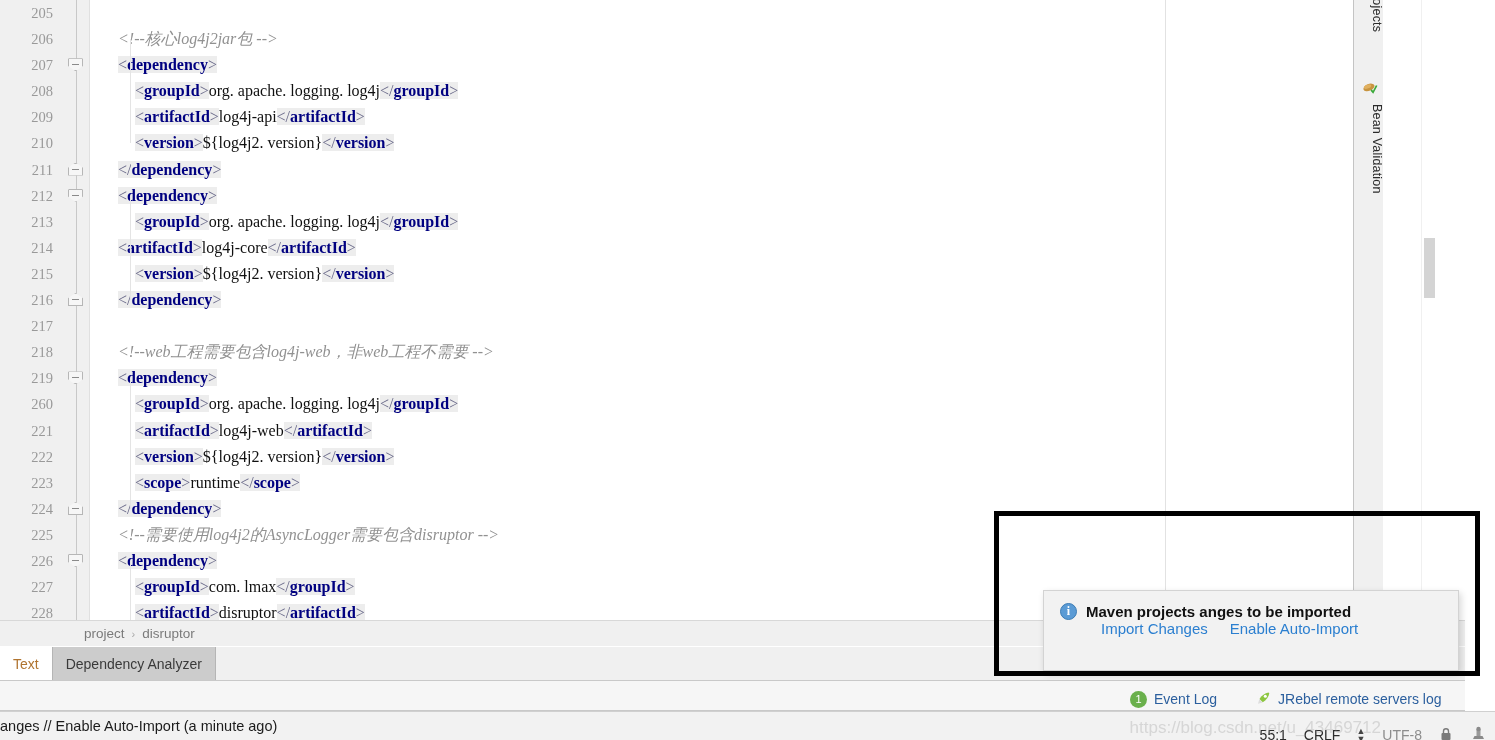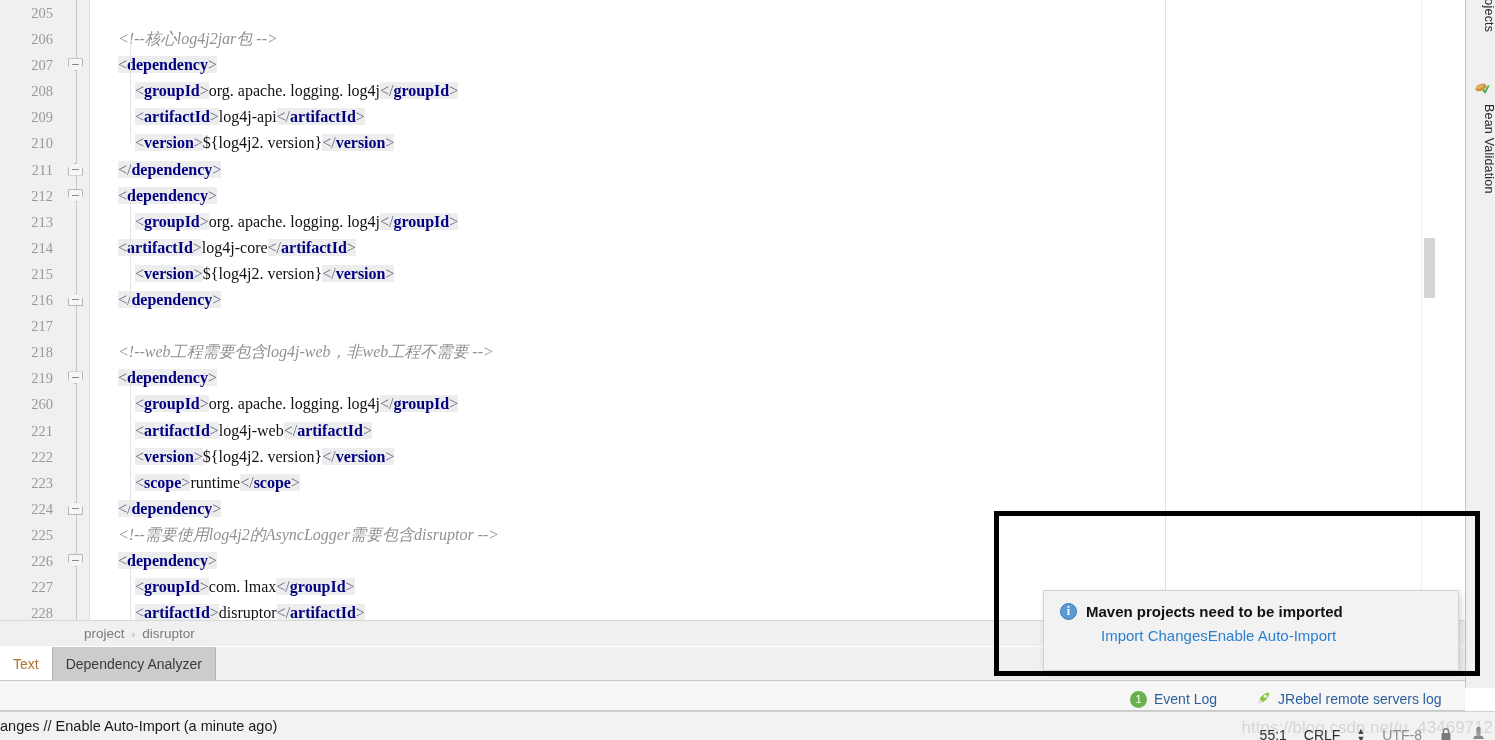--- a/index.html
+++ b/index.html
@@ -2,21 +2,21 @@
 <html><head>
 <meta charset="utf-8">
 <style>
   * { box-sizing: border-box; margin: 0; padding: 0; }
   html, body {
     width: 1495px; height: 740px;
     background: #ffffff;
     font-family: "Liberation Sans", sans-serif;
     overflow: hidden;
   }
-  #app { position: relative; width: 1495px; height: 740px; }
+  #app { position: relative; width: 1383px; height: 740px; }
 
   
   .editor-wrap {
     position: absolute; left: 0; top: 0; width: 1465px; height: 620px;
     background: #ffffff; display: flex;
   }
   .gutter {
     width: 62px; height: 620px; background: #f0f0f0;
     border-right: 0px solid #e8e8e8; position: relative; flex: 0 0 62px;
   }
@@ -182,21 +182,21 @@
     width: 17px; height: 17px; border-radius: 50%;
     background: #5b9bd5; border: 1px solid #3c7cb5;
     color: #ffffff; font-size: 12px; font-weight: bold;
     display: flex; align-items: center; justify-content: center;
     font-family: "Liberation Serif", serif;
   }
   .notif-title {
     font-size: 15px; font-weight: bold; color: #111111;
   }
   .notif-links {
-    display: flex; padding-left: 41px; margin-top: 7px; align-items: center;
+    display: flex; gap: 22px; padding-left: 41px; margin-top: 0; align-items: center;
   }
   .notif-link { font-size: 15px; color: #2b7fd0; cursor: pointer; }
 
   
   .watermark {
     position: absolute; right: 2px; bottom: 2px;
     font-size: 17px; color: rgba(150,150,150,.30);
     white-space: nowrap; z-index: 5; pointer-events: none;
     font-family: "Liberation Sans", sans-serif;
   }
@@ -337,21 +337,21 @@
         <circle cx="8.5" cy="3" r="2.2" fill="#8a8a8a"></circle>
       </svg>
     </div>
   </div>
 
   <div class="watermark">https://blog.csdn.net/u_43469712</div>
 
   <div class="notif">
     <div class="notif-head">
       <span class="info-icon">i</span>
-      <span class="notif-title">Maven projects need to be imported</span>
+      <span class="notif-title">Maven projects anges to be imported</span>
     </div>
     <div class="notif-links">
       <span class="notif-link">Import Changes</span>
       <span class="notif-link">Enable Auto-Import</span>
     </div>
   </div>
 
   <div class="hl-rect"></div>
 
 </div>

